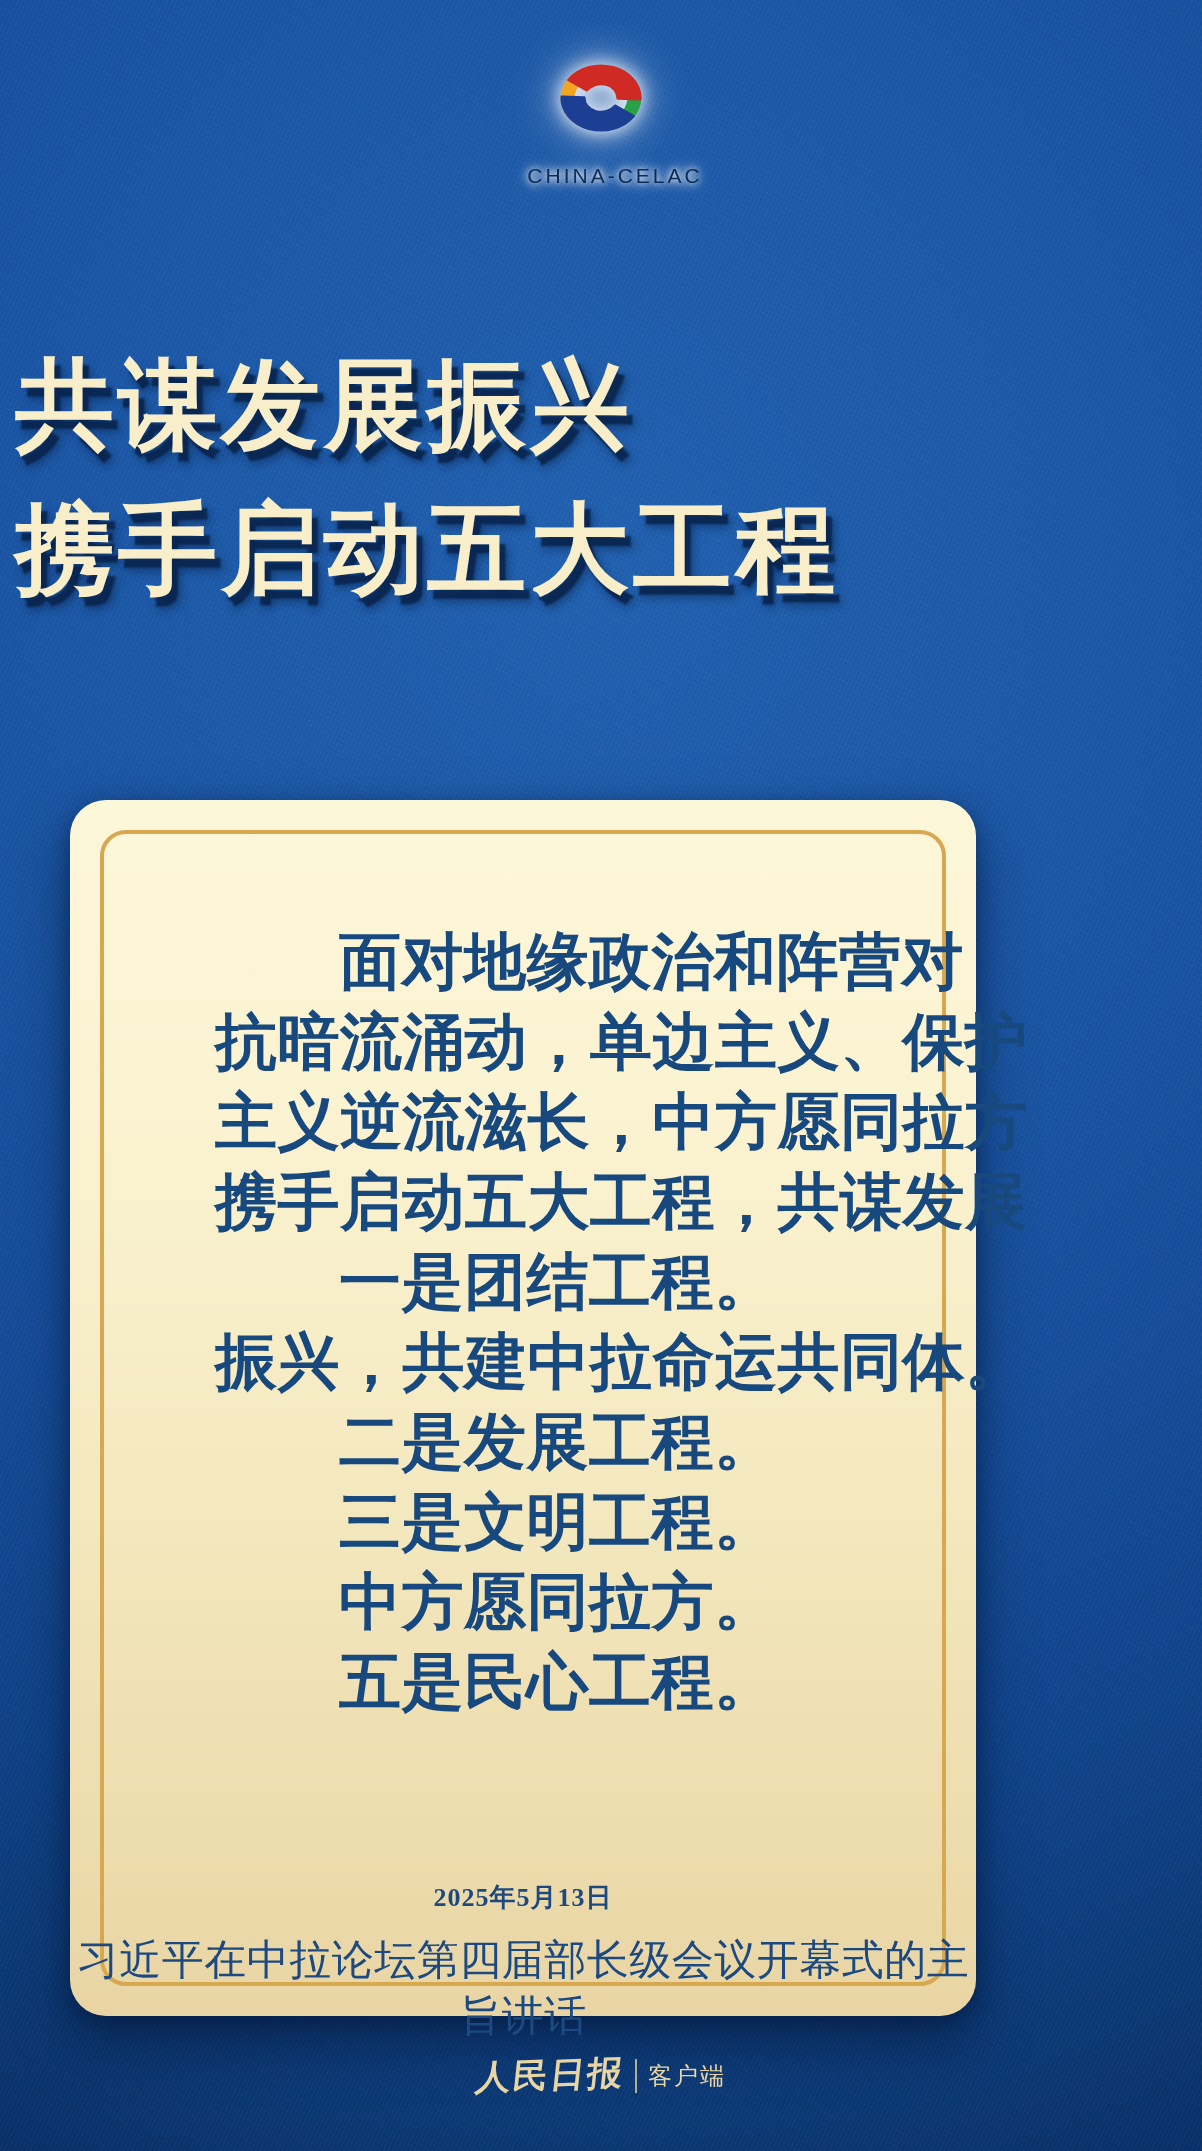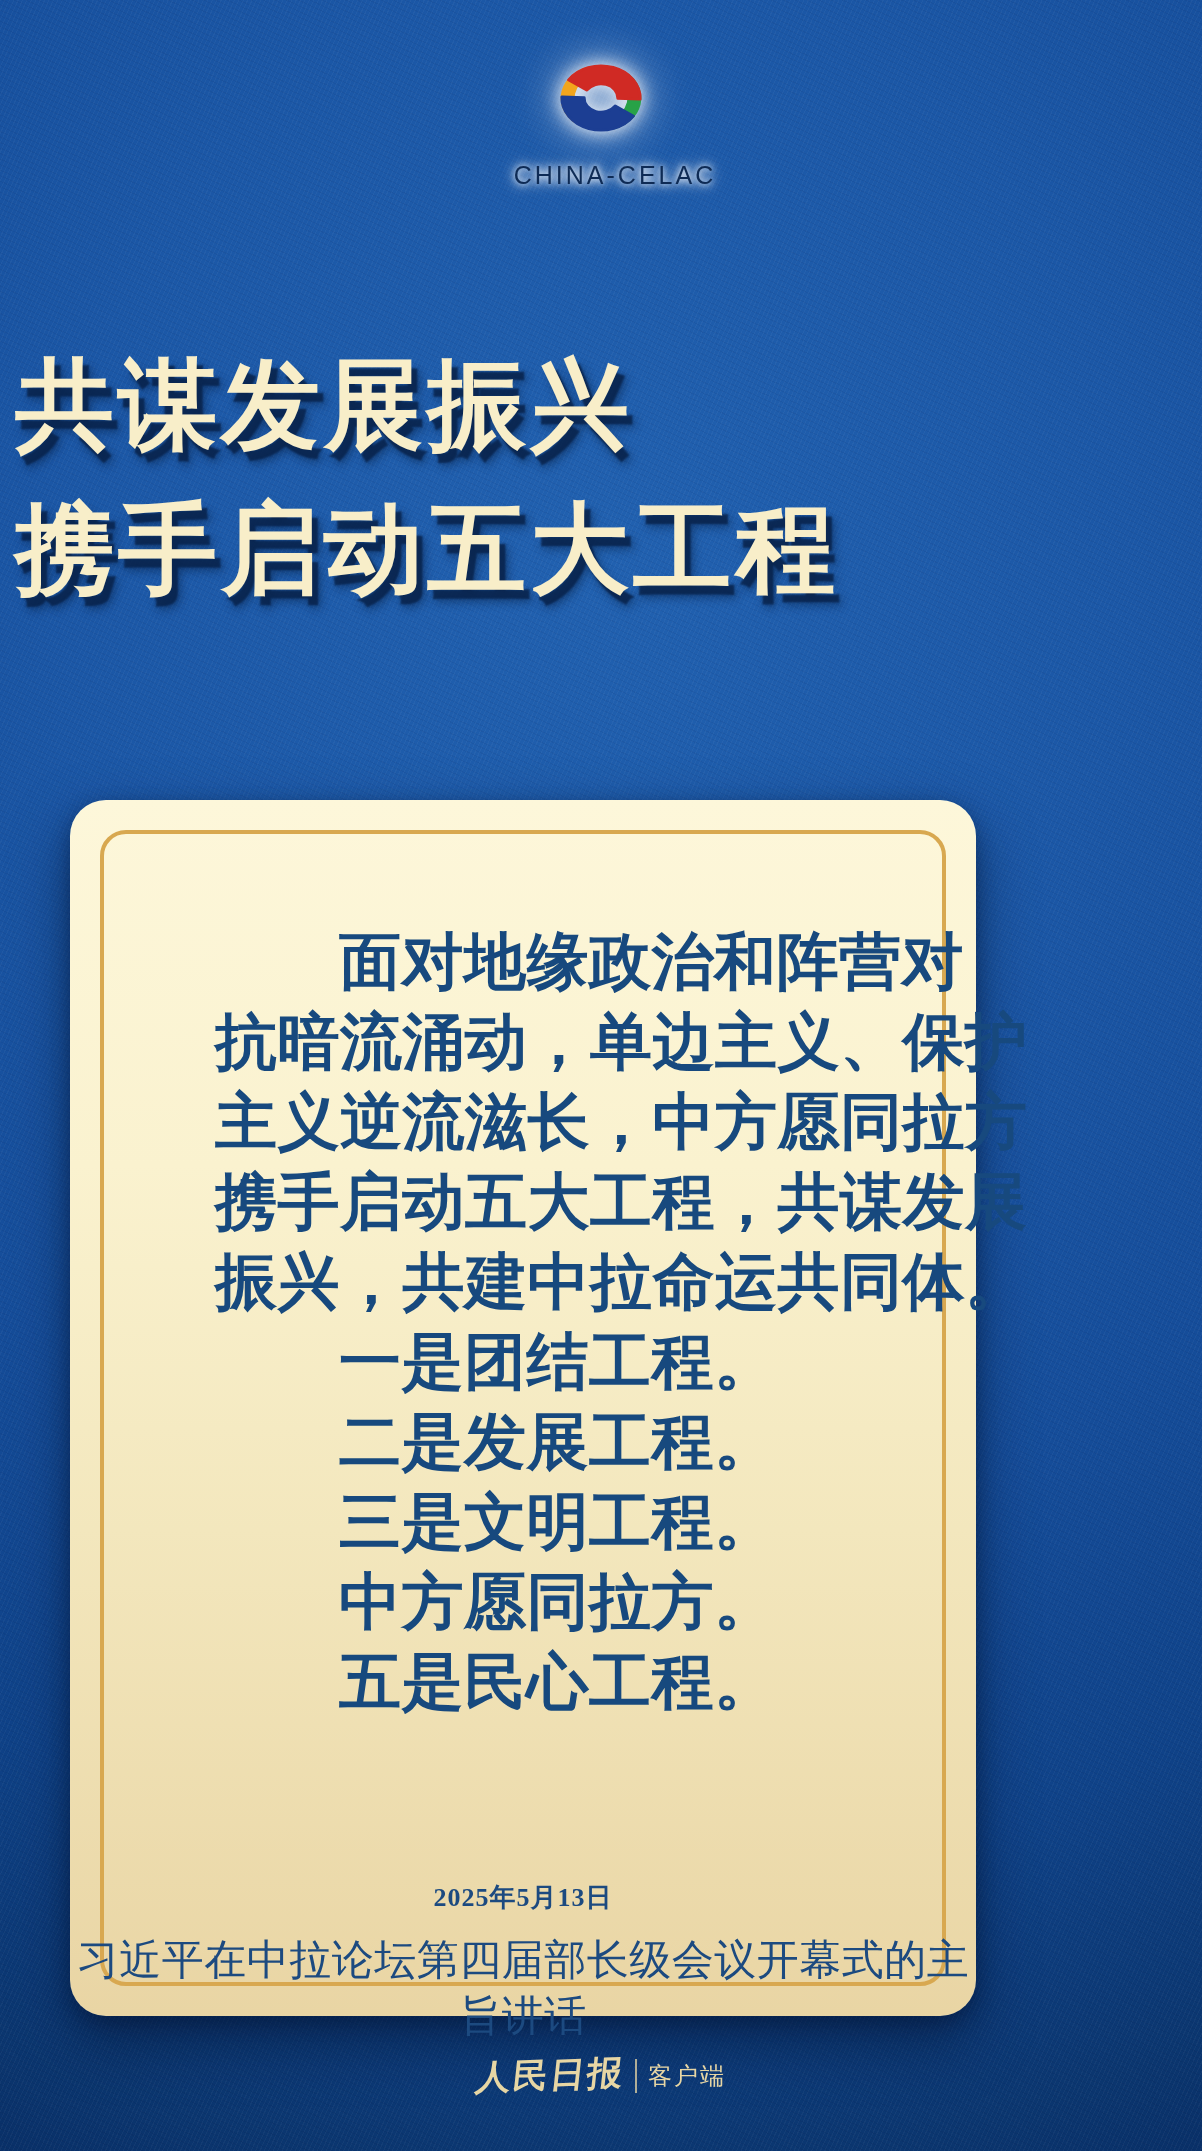--- a/index.html
+++ b/index.html
@@ -20,21 +20,21 @@
       repeating-linear-gradient(25deg, rgba(0,0,40,0.05) 0 1px, rgba(0,0,0,0) 1px 5px);
   }
   
   .logo-block{position:absolute;top:0;left:0;width:100%;text-align:center;}
   .swirl{
     display:block;margin:46px auto 0 auto;width:126px;height:104px;
     filter:drop-shadow(0 0 9px rgba(255,255,255,0.95)) drop-shadow(0 0 22px rgba(255,255,255,0.55));
   }
   .org-line{
     font-family:"Liberation Sans","DejaVu Sans",sans-serif;
-    color:#0e2b55;font-size:25px;line-height:27px;letter-spacing:3px;font-weight:500;
+    color:#0e2b55;font-size:21px;line-height:27px;letter-spacing:3px;font-weight:500;
     text-shadow:0 0 6px #ffffff,0 0 12px rgba(255,255,255,0.95),0 0 20px rgba(255,255,255,0.6);
     margin-left:28px;
   }
   .org-line.first{margin-top:12px;}
   
   .title-block{
     position:absolute;top:334px;left:0;width:100%;
     color:#f8eec9;font-weight:700;font-size:99px;line-height:144px;letter-spacing:4px;
     text-shadow:6px 9px 2px rgba(8,34,74,0.85), 8px 12px 10px rgba(5,22,50,0.45);
     padding-left:15px;
@@ -97,22 +97,22 @@
   </div>
 
   <div class="card">
     <div class="card-border"></div>
 
     <div class="quote">
       <div class="line indent">面对地缘政治和阵营对</div>
       <div class="line">抗暗流涌动，单边主义、保护</div>
       <div class="line">主义逆流滋长，中方愿同拉方</div>
       <div class="line">携手启动五大工程，共谋发展</div>
+      <div class="line indent">一是团结工程。</div>
       <div class="line">振兴，共建中拉命运共同体。</div>
-      <div class="line indent">一是团结工程。</div>
       <div class="line indent">二是发展工程。</div>
       <div class="line indent">三是文明工程。</div>
       <div class="line indent">中方愿同拉方。</div>
       <div class="line indent">五是民心工程。</div>
     </div>
 
     <div class="meta date">2025年5月13日</div>
     <div class="meta attr">习近平在中拉论坛第四届部长级会议开幕式的主旨讲话</div>
   </div>
 

